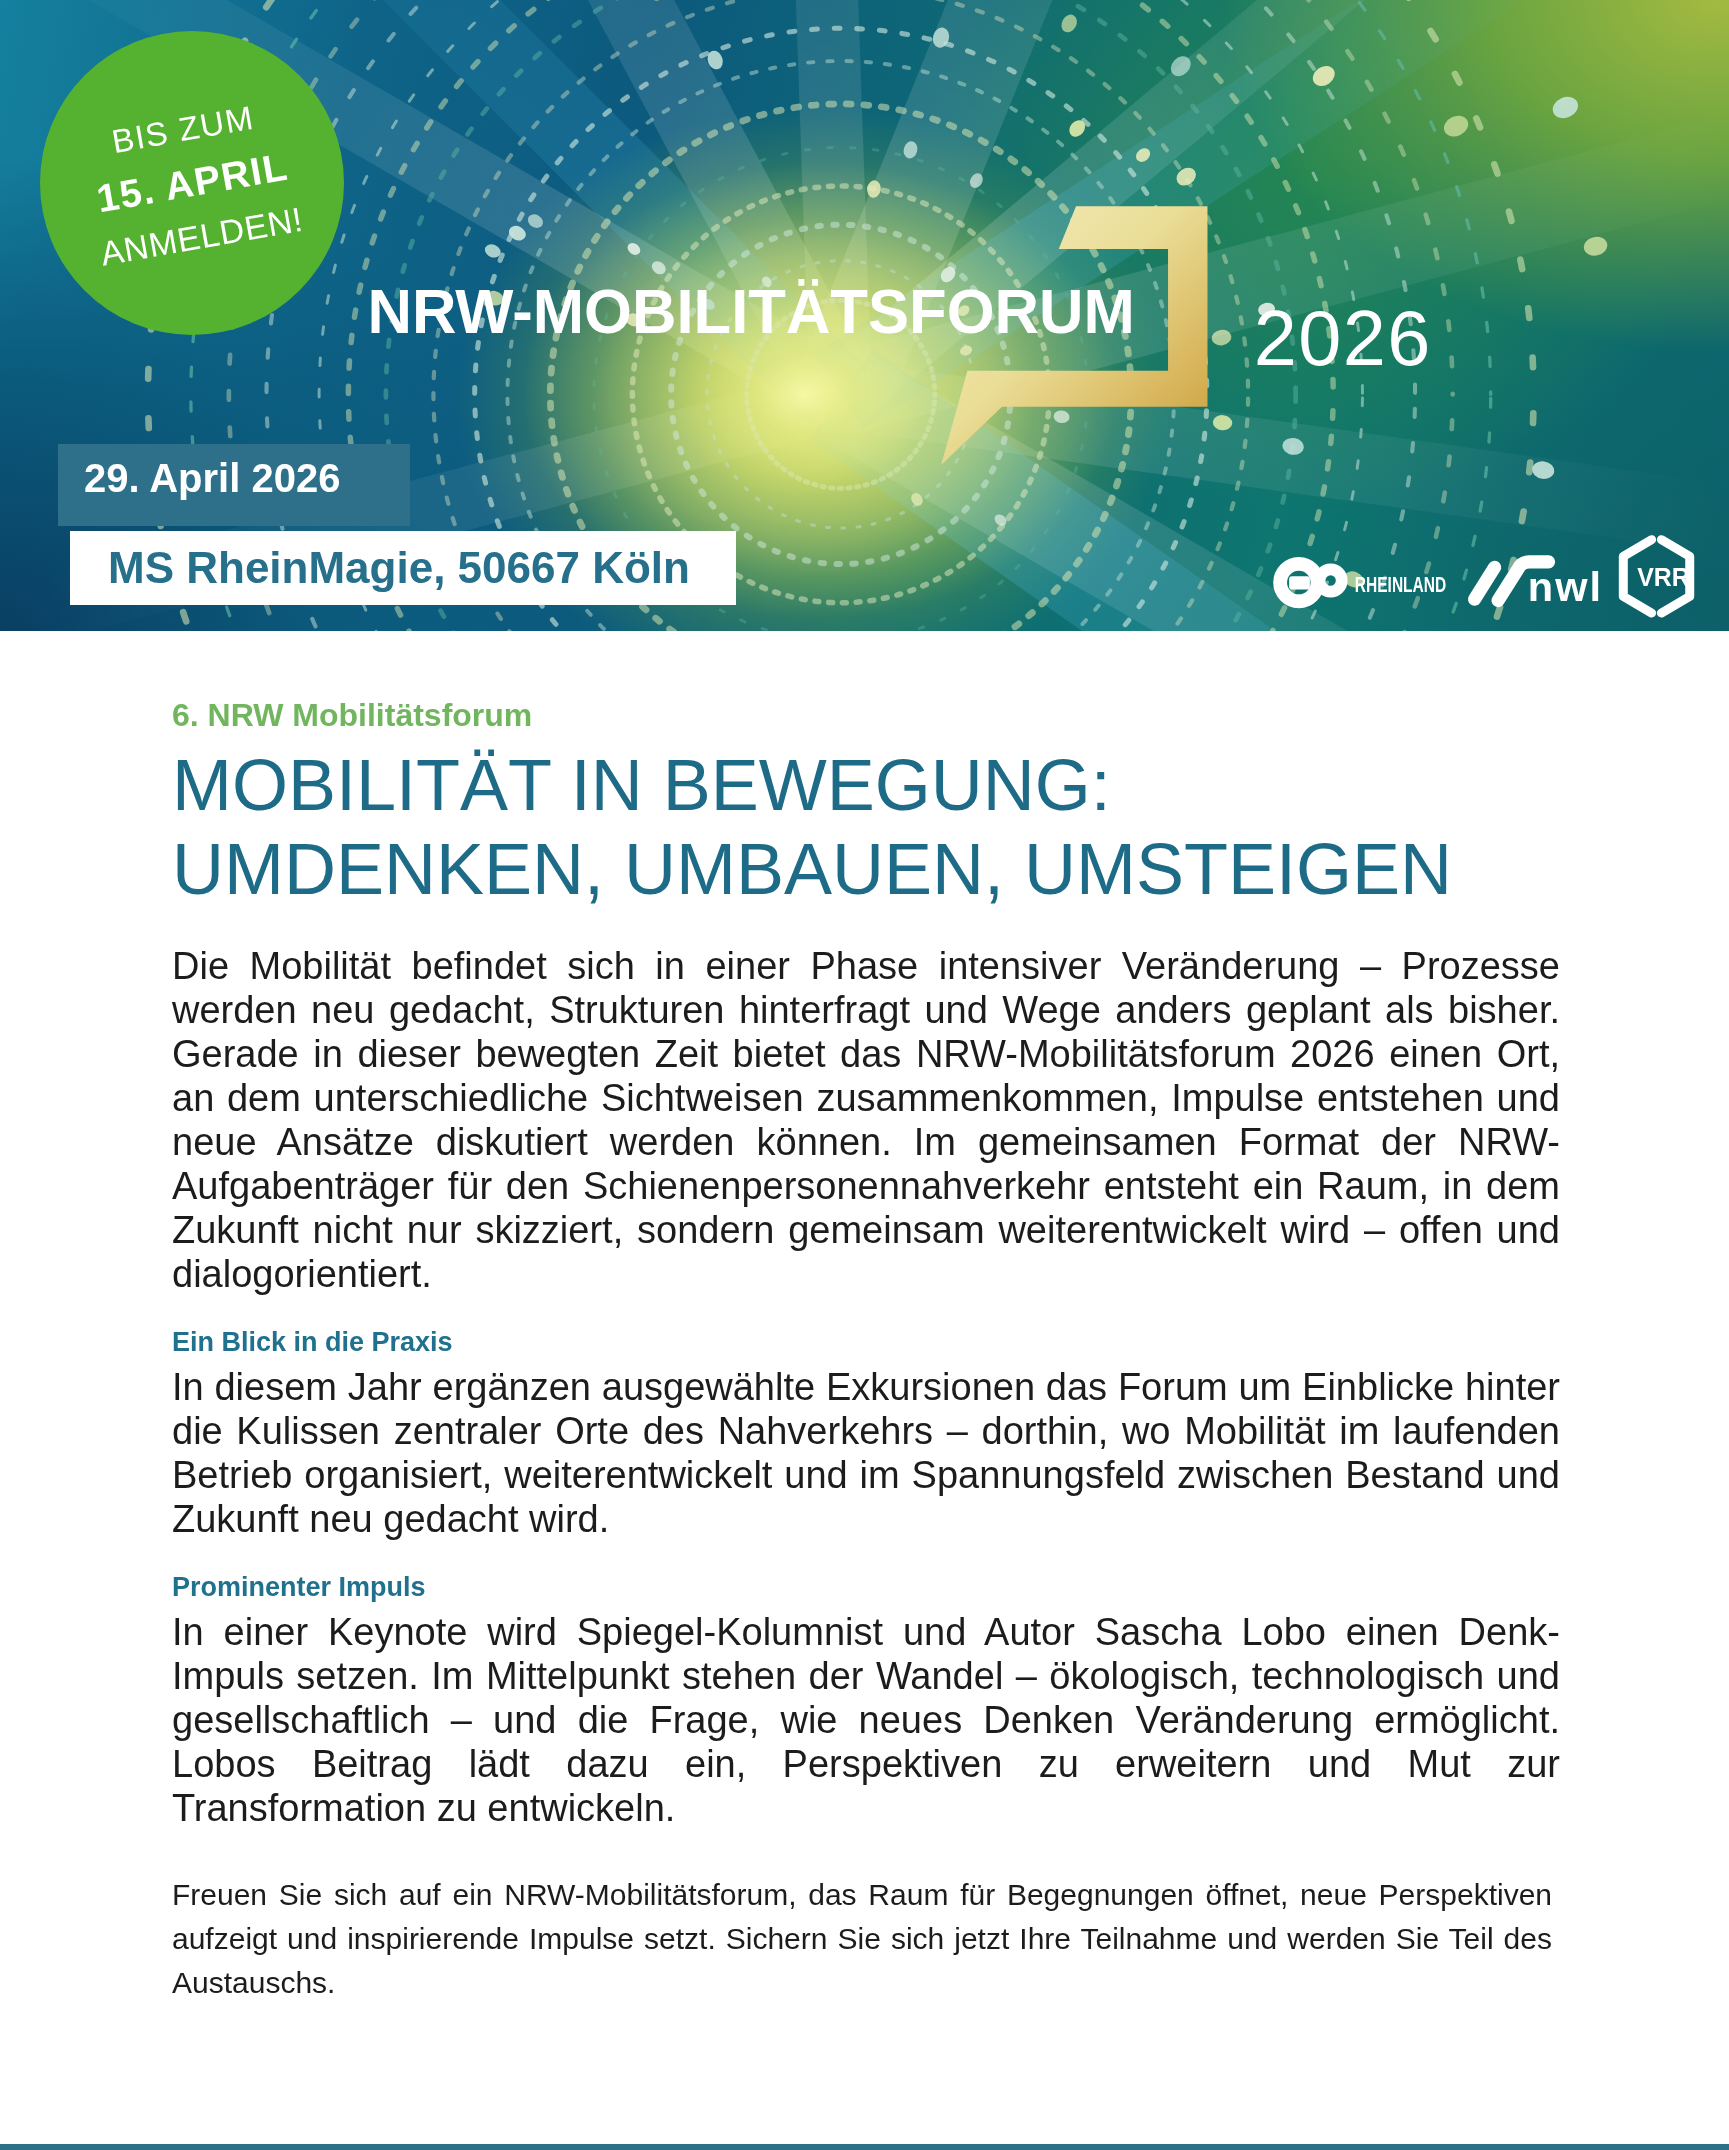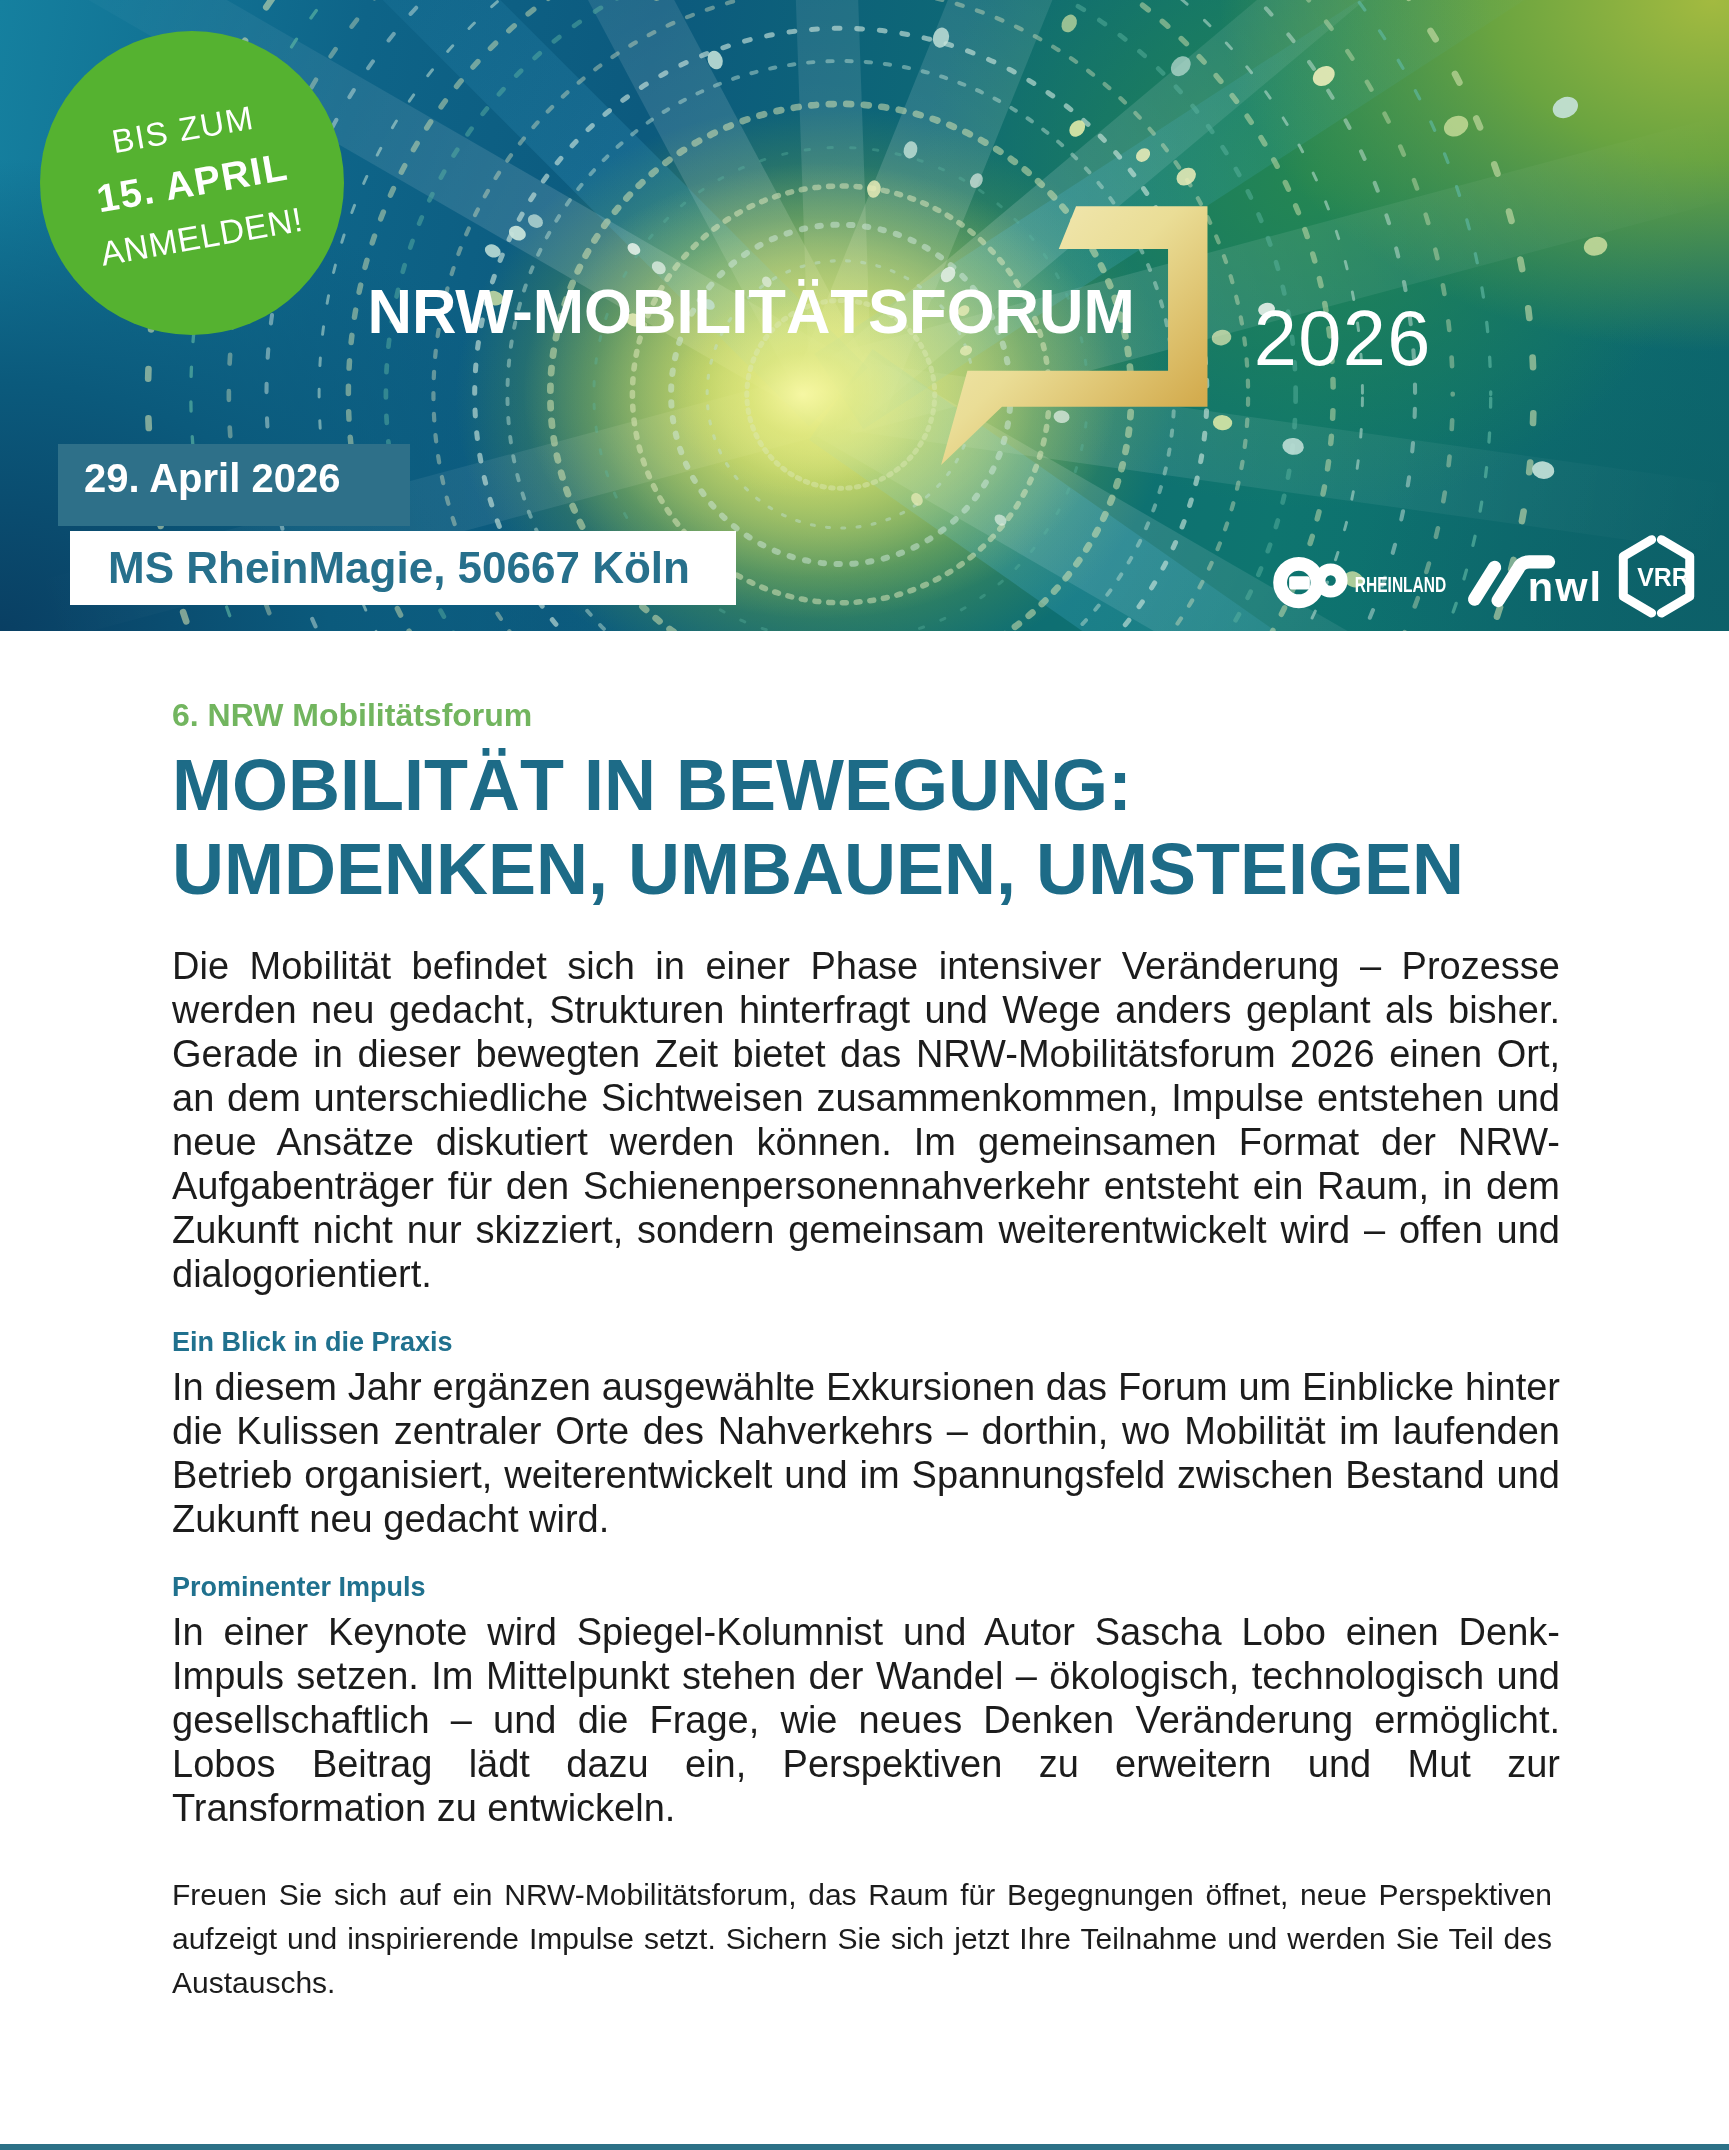--- a/index.html
+++ b/index.html
@@ -28,21 +28,21 @@
   .date-box{position:absolute;left:58px;top:444px;width:352px;height:82px;background:#2e7089;
             color:#fff;font-weight:bold;font-size:40px;line-height:69px;padding-left:26px;
             box-sizing:border-box;}
   .venue-box{position:absolute;left:70px;top:531px;width:666px;height:74px;background:#ffffff;
              color:#27708c;font-weight:bold;font-size:44px;line-height:74px;padding-left:38px;
              box-sizing:border-box;}
 
   
   .content{position:absolute;left:0;top:631px;width:1730px;padding:66px 170px 0 172px;box-sizing:border-box;}
   .kicker{margin:0;font-size:32px;font-weight:bold;color:#72b55f;line-height:36px;}
-  h1.headline{margin:9.7px 0 0 0;font-size:72px;line-height:84px;color:#1d6b87;font-weight:bold;letter-spacing:0;}
+  h1.headline{margin:9.7px 0 0 0;font-size:72px;line-height:84px;color:#1d6b87;font-weight:normal;letter-spacing:0;}
   h1.headline span{display:block;}
   p.body-par{margin:33px 0 0 0;font-size:38px;line-height:44px;color:#1c1c1c;
              text-align:justify;hyphens:manual;-webkit-hyphens:manual;}
   h2.subhead{margin:28px 0 0 0;font-size:27px;line-height:37px;color:#20718e;font-weight:bold;}
   p.section-par{margin:4.2px 0 0 0;font-size:38px;line-height:44px;color:#1c1c1c;
                 text-align:justify;hyphens:manual;-webkit-hyphens:manual;}
   p.closing-par{margin:43px 8px 0 0;font-size:30px;line-height:44px;color:#1c1c1c;
                 text-align:justify;hyphens:manual;-webkit-hyphens:manual;}
 
   .footer-bar{position:absolute;left:0;bottom:0;width:1730px;height:7px;background:#2c7187;}

